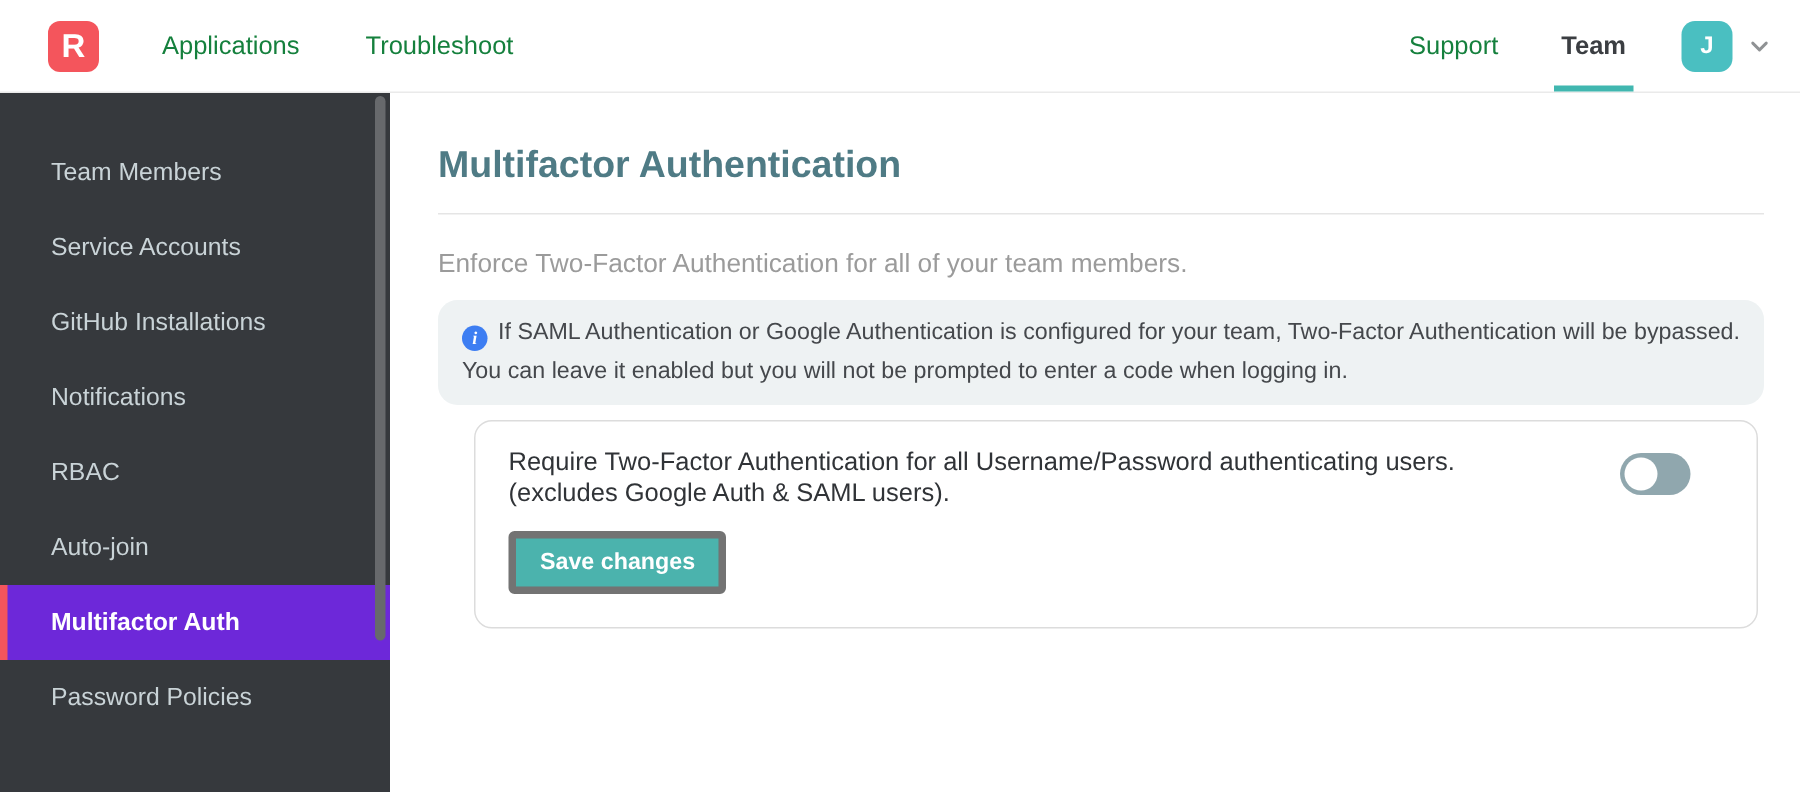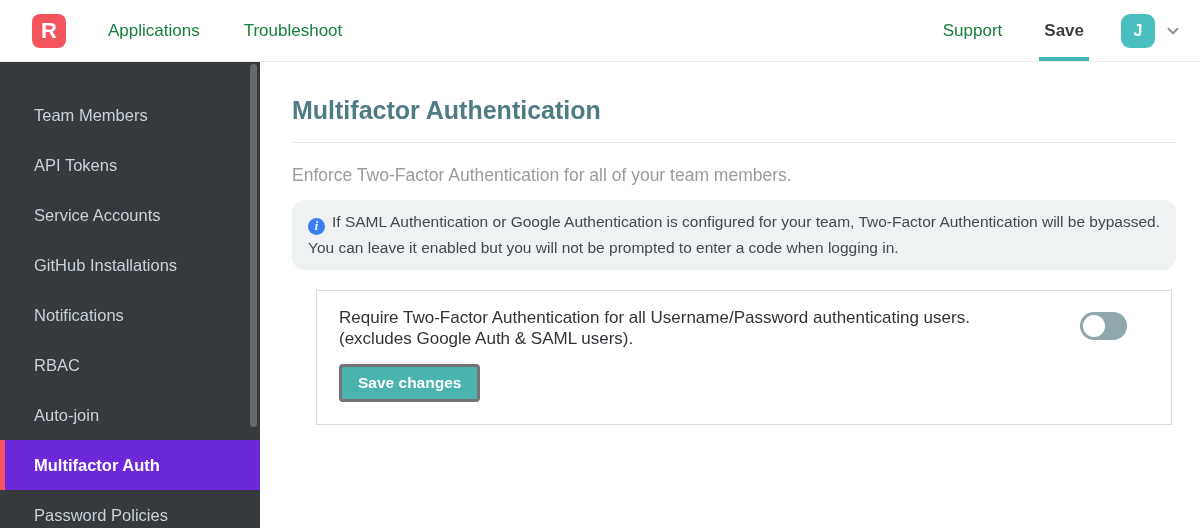--- a/index.html
+++ b/index.html
@@ -79,74 +79,73 @@
     padding: 9px 16px; font-size: 15.5px; line-height: 26px; color: #45484c;
   }
   .info-icon {
     display: inline-flex; width: 17px; height: 17px; border-radius: 50%;
     background: #3d7ef2; color: #ffffff;
     font-family: "Liberation Serif", serif; font-style: italic; font-weight: bold;
     font-size: 12px; align-items: center; justify-content: center;
     vertical-align: -3px; margin-right: 7px;
   }
   .card {
-    margin: 20px 4px 0 24px; background: #fff;
-    border: 1px solid #dcdcdc; border-radius: 0;
+    margin: 10px 4px 0 24px; background: #fff;
+    border: 1px solid #dcdcdc; border-radius: 12px;
     padding: 16px 22px 22px 22px;
     display: flex; align-items: flex-start;
   }
   .card-label { flex: 1; font-size: 17px; line-height: 21px; color: #303337; }
   .toggle {
     flex: 0 0 auto; width: 47px; height: 28px; border-radius: 14px;
     background: #90a7ae; position: relative; margin: 5px 22px 0 20px;
     cursor: pointer;
   }
   .toggle-knob {
     position: absolute; left: 3px; top: 3px; width: 22px; height: 22px;
     border-radius: 50%; background: #ffffff;
   }
   .save-btn {
     margin-top: 15px; display: inline-block;
-    background: #4bb3ad; border: 3px solid #737373; border-radius: 4px;
+    background: #4bb3ad; border: 5px solid #737373; border-radius: 4px;
     color: #ffffff; font-weight: bold; font-size: 15.5px;
     font-family: "Liberation Sans", sans-serif;
     padding: 7px 16px; cursor: pointer;
   }
 </style>
 </head>
 <body>
 
 <div class="app">
 
   <header class="header">
     <div class="logo">R</div>
 
     <nav class="nav-left">
       <span class="nav-item">Applications</span>
       <span class="nav-item">Troubleshoot</span>
     </nav>
 
     <nav class="nav-right">
       <span class="nav-item">Support</span>
-      <span class="nav-item active">Save</span>
+      <span class="nav-item active">Team</span>
       <span class="user-area">
         <span class="avatar">J</span>
         <span class="chevron">
           <svg width="18" height="18" viewBox="0 0 24 24" fill="none" stroke="#8f9294" stroke-width="2.6" stroke-linecap="round" stroke-linejoin="round">
             <path d="M6 9l6 6 6-6"></path>
           </svg>
         </span>
       </span>
     </nav>
   </header>
 
   <aside class="sidebar">
     <div class="sidebar-list">
       <div class="sidebar-item">Team Members</div>
-      <div class="sidebar-item">API Tokens</div>
       <div class="sidebar-item">Service Accounts</div>
       <div class="sidebar-item">GitHub Installations</div>
       <div class="sidebar-item">Notifications</div>
       <div class="sidebar-item">RBAC</div>
       <div class="sidebar-item">Auto-join</div>
       <div class="sidebar-item active">Multifactor Auth</div>
       <div class="sidebar-item">Password Policies</div>
     </div>
     <div class="sidebar-scrollbar"></div>
   </aside>

